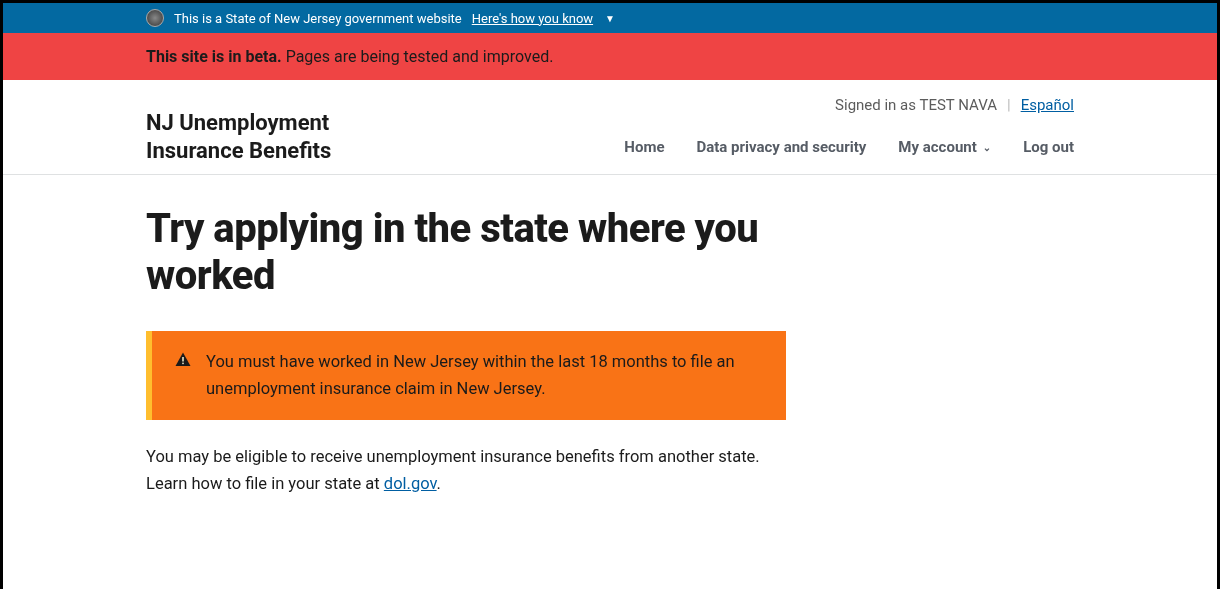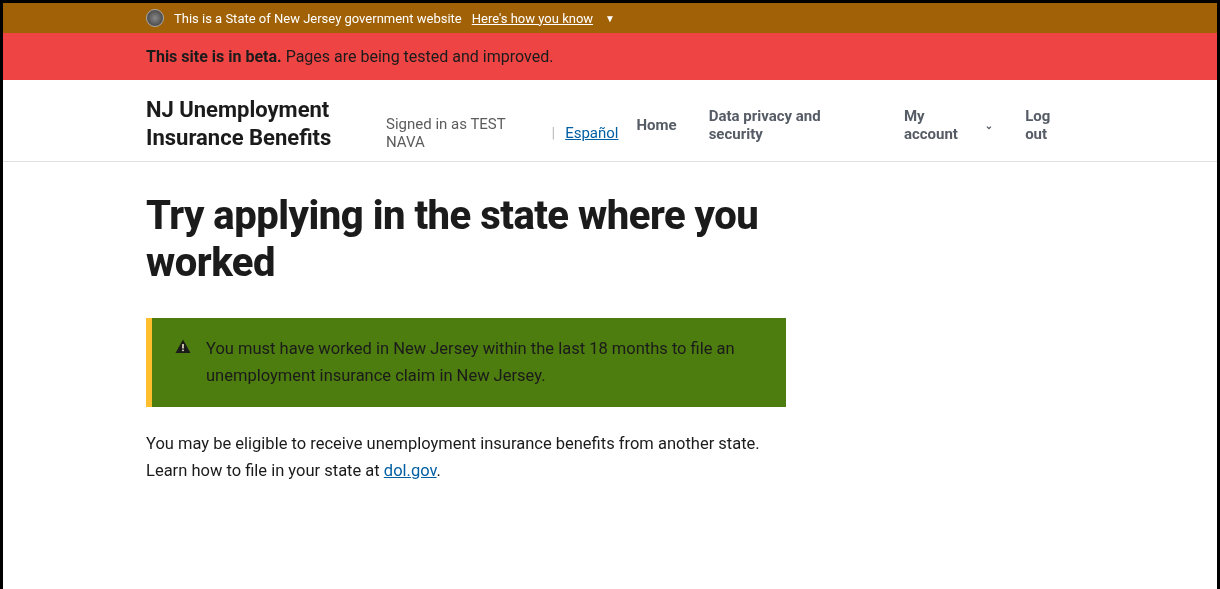--- a/index.html
+++ b/index.html
@@ -3,21 +3,21 @@
 <meta charset="utf-8">
 <style>
   * { margin: 0; padding: 0; box-sizing: border-box; }
   body {
     font-family: -apple-system, BlinkMacSystemFont, "Segoe UI", Roboto, "Helvetica Neue", Arial, sans-serif;
     color: #1b1b1b;
     background: #ffffff;
     border: 3px solid #000;
   }
   .gov-banner {
-    background: #a16207;
+    background: #0369a1;
     color: #fff;
     padding: 6px 0;
   }
   .gov-banner-inner {
     max-width: 960px;
     margin: 0 auto;
     padding: 0 16px;
     display: flex;
     align-items: center;
     gap: 10px;
@@ -62,21 +62,21 @@
     gap: 20px;
   }
   .site-title {
     font-size: 22px;
     font-weight: 700;
     line-height: 1.25;
     max-width: 220px;
   }
   .header-right {
     display: flex;
-    flex-direction: row;
+    flex-direction: column;
     align-items: flex-end;
     gap: 18px;
     flex: 1;
   }
   .top-links {
     display: flex;
     align-items: center;
     gap: 10px;
     font-size: 15px;
     color: #5c5c5c;
@@ -112,21 +112,21 @@
     font-size: 40px;
     font-weight: 800;
     line-height: 1.18;
     letter-spacing: -0.5px;
     max-width: 640px;
     margin-bottom: 32px;
   }
   .alert {
     display: flex;
     align-items: flex-start;
-    background: #4d7c0f;
+    background: #f97316;
     border-left: 6px solid #ffbe2e;
     padding: 18px 22px;
     max-width: 640px;
     gap: 14px;
     margin-bottom: 24px;
   }
   .alert-icon {
     flex-shrink: 0;
     margin-top: 2px;
   }

